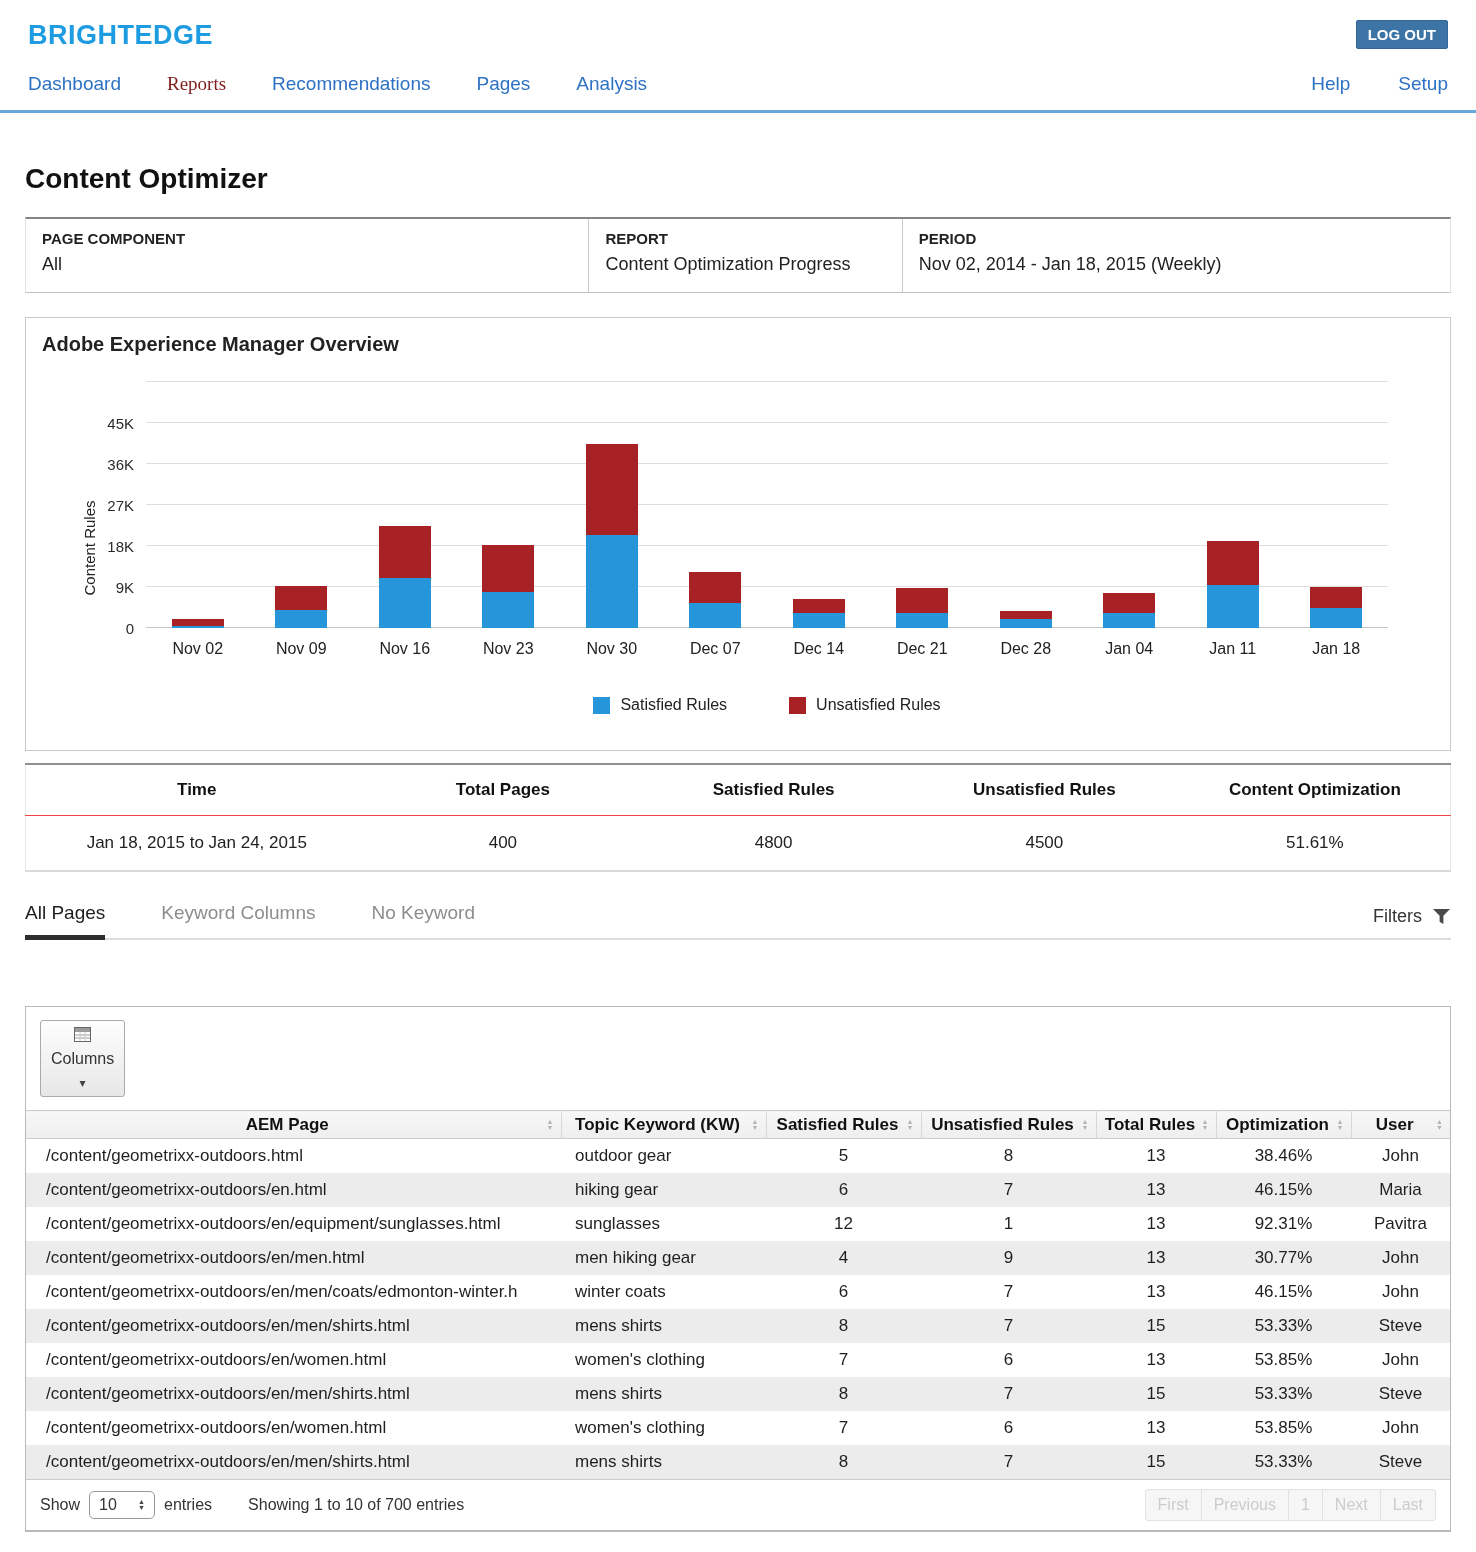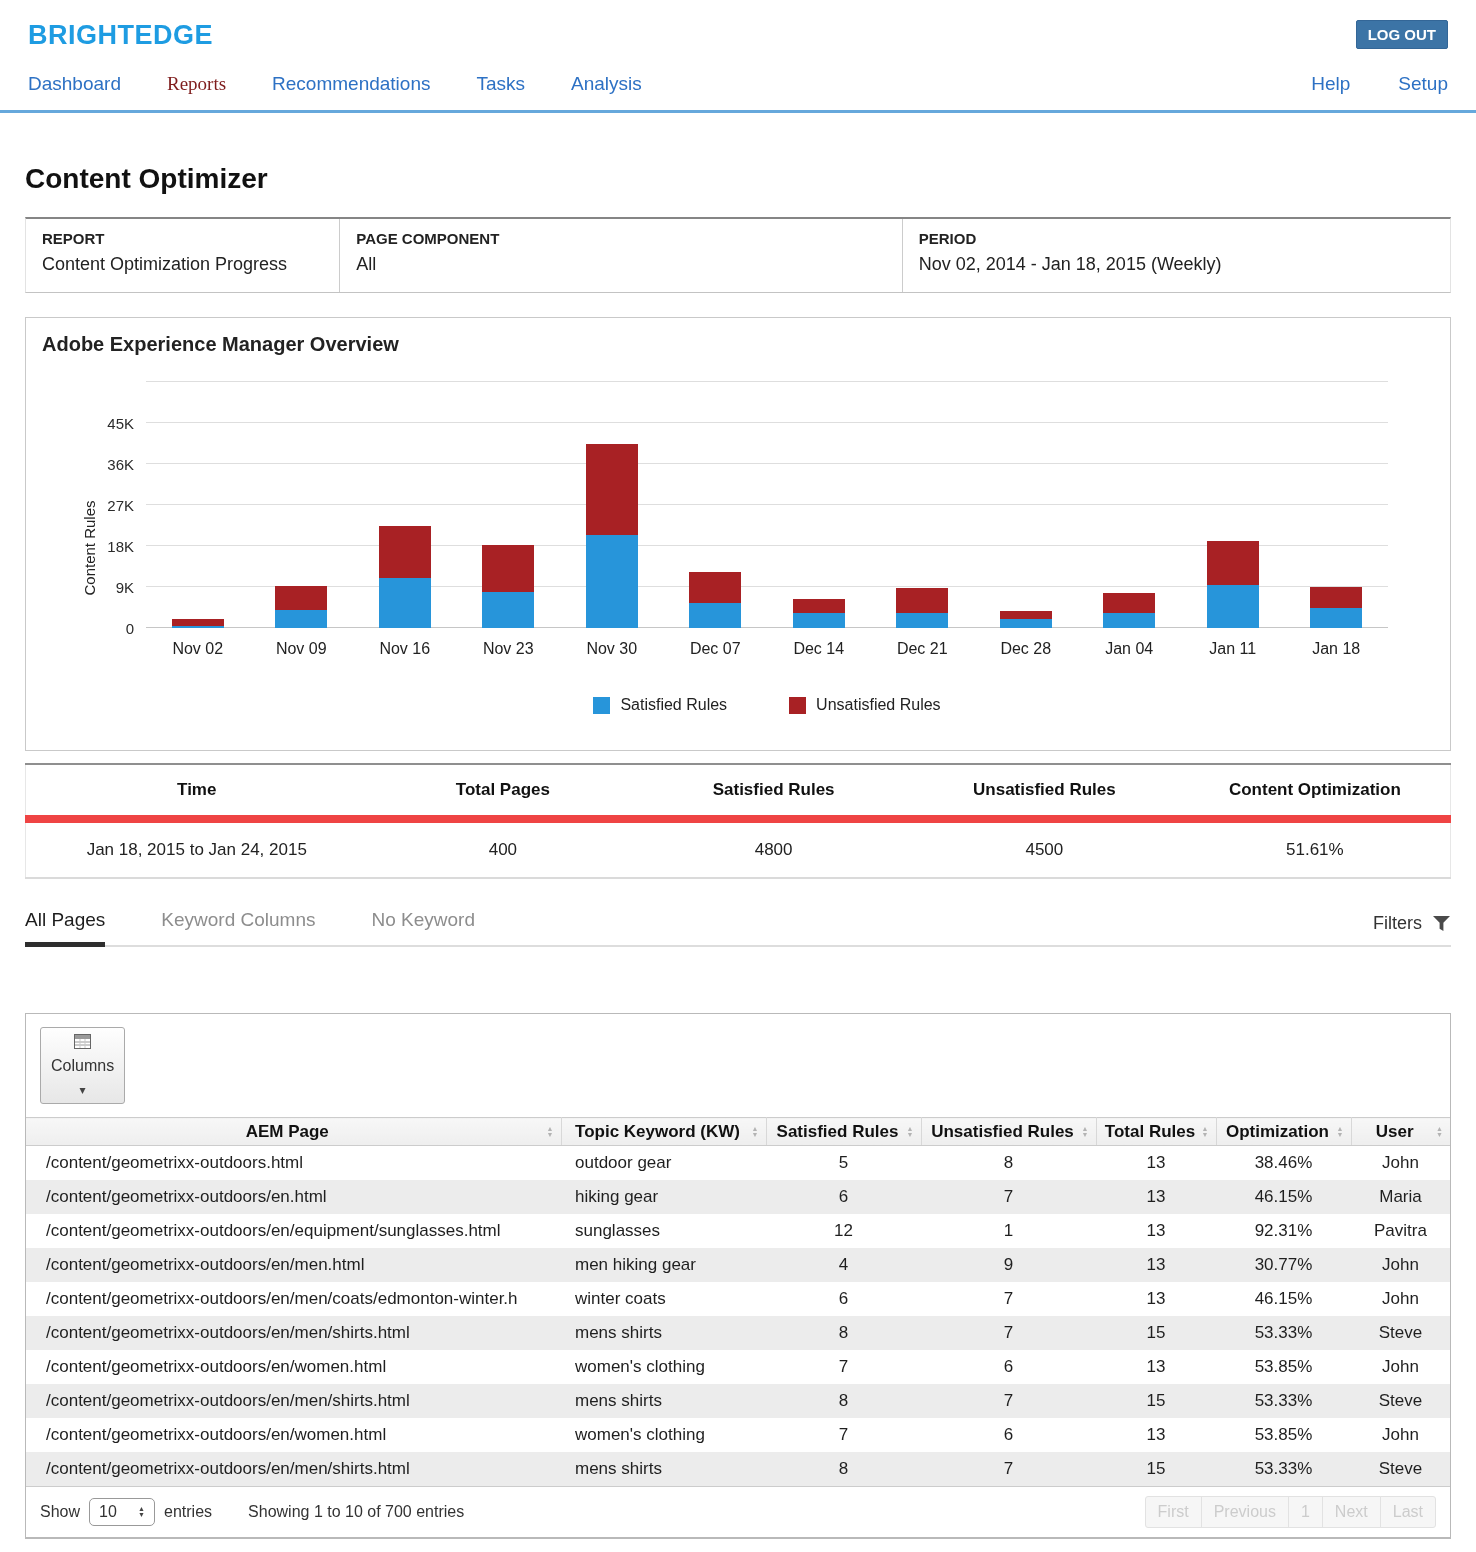--- a/index.html
+++ b/index.html
@@ -48,21 +48,21 @@
   .xlabel { flex:1; text-align:center; font-size:16px; color:#222; }
   .legend { display:flex; justify-content:center; gap:62px; margin-top:38px; }
   .legend-item { display:flex; align-items:center; gap:10px; }
   .swatch { width:17px; height:17px; display:inline-block; }
   .legend-label { font-size:16px; color:#222; }
 
   
   .summary { width:100%; border-collapse:collapse; margin-top:12px;
              border-top:2px solid #8f8f8f; border-bottom:2px solid #dadada;
              border-left:1px solid #e7e7e7; border-right:1px solid #e7e7e7; }
-  .summary th { font-weight:bold; font-size:17px; color:#111; padding:15px 8px; text-align:center; border-bottom:8px solid #ef4444; }
+  .summary th { font-weight:bold; font-size:17px; color:#111; padding:15px 8px; text-align:center; border-bottom:1px solid #ef4444; }
   .summary td { font-size:17px; color:#222; padding:17px 8px; text-align:center; }
 
   
   .tabsrow { display:flex; align-items:flex-end; margin-top:30px; border-bottom:2px solid #ddd; }
   .tabs { display:flex; gap:56px; }
   .tab { font-size:19px; color:#8d8d8d; text-decoration:none; padding-bottom:11px; border-bottom:5px solid transparent; margin-bottom:-2px; cursor:pointer; }
   .tab.active { color:#1d1d1d; border-bottom-color:#2e2e2e; }
   .filters { margin-left:auto; display:flex; align-items:center; gap:10px; font-size:18px; color:#333; padding-bottom:11px; cursor:pointer; }
 
   
@@ -102,41 +102,41 @@
   <header class="topbar">
     <div class="logo">BRIGHTEDGE</div>
     <button class="logout">LOG OUT</button>
   </header>
 
   <nav class="mainnav">
     <div class="nav-left" id="nav-left">
         <a class="nav-item">Dashboard</a>
         <a class="nav-item active">Reports</a>
         <a class="nav-item">Recommendations</a>
-        <a class="nav-item">Tasks</a>
+        <a class="nav-item">Pages</a>
         <a class="nav-item">Analysis</a>
       </div>
     <div class="nav-right" id="nav-right">
         <a class="nav-item">Help</a>
         <a class="nav-item">Setup</a>
       </div>
   </nav>
 
   <main class="main">
 
     <h1>Content Optimizer</h1>
 
     <section class="infobar">
+      <div class="infocell w2">
+        <div class="lab">PAGE COMPONENT</div>
+        <div class="val">All</div>
+      </div>
       <div class="infocell w1">
         <div class="lab">REPORT</div>
         <div class="val">Content Optimization Progress</div>
-      </div>
-      <div class="infocell w2">
-        <div class="lab">PAGE COMPONENT</div>
-        <div class="val">All</div>
       </div>
       <div class="infocell w3">
         <div class="lab">PERIOD</div>
         <div class="val">Nov 02, 2014 - Jan 18, 2015 (Weekly)</div>
       </div>
     </section>
 
     <section class="chart-panel">
       <h2>Adobe Experience Manager Overview</h2>
       <div class="chart-wrap">

